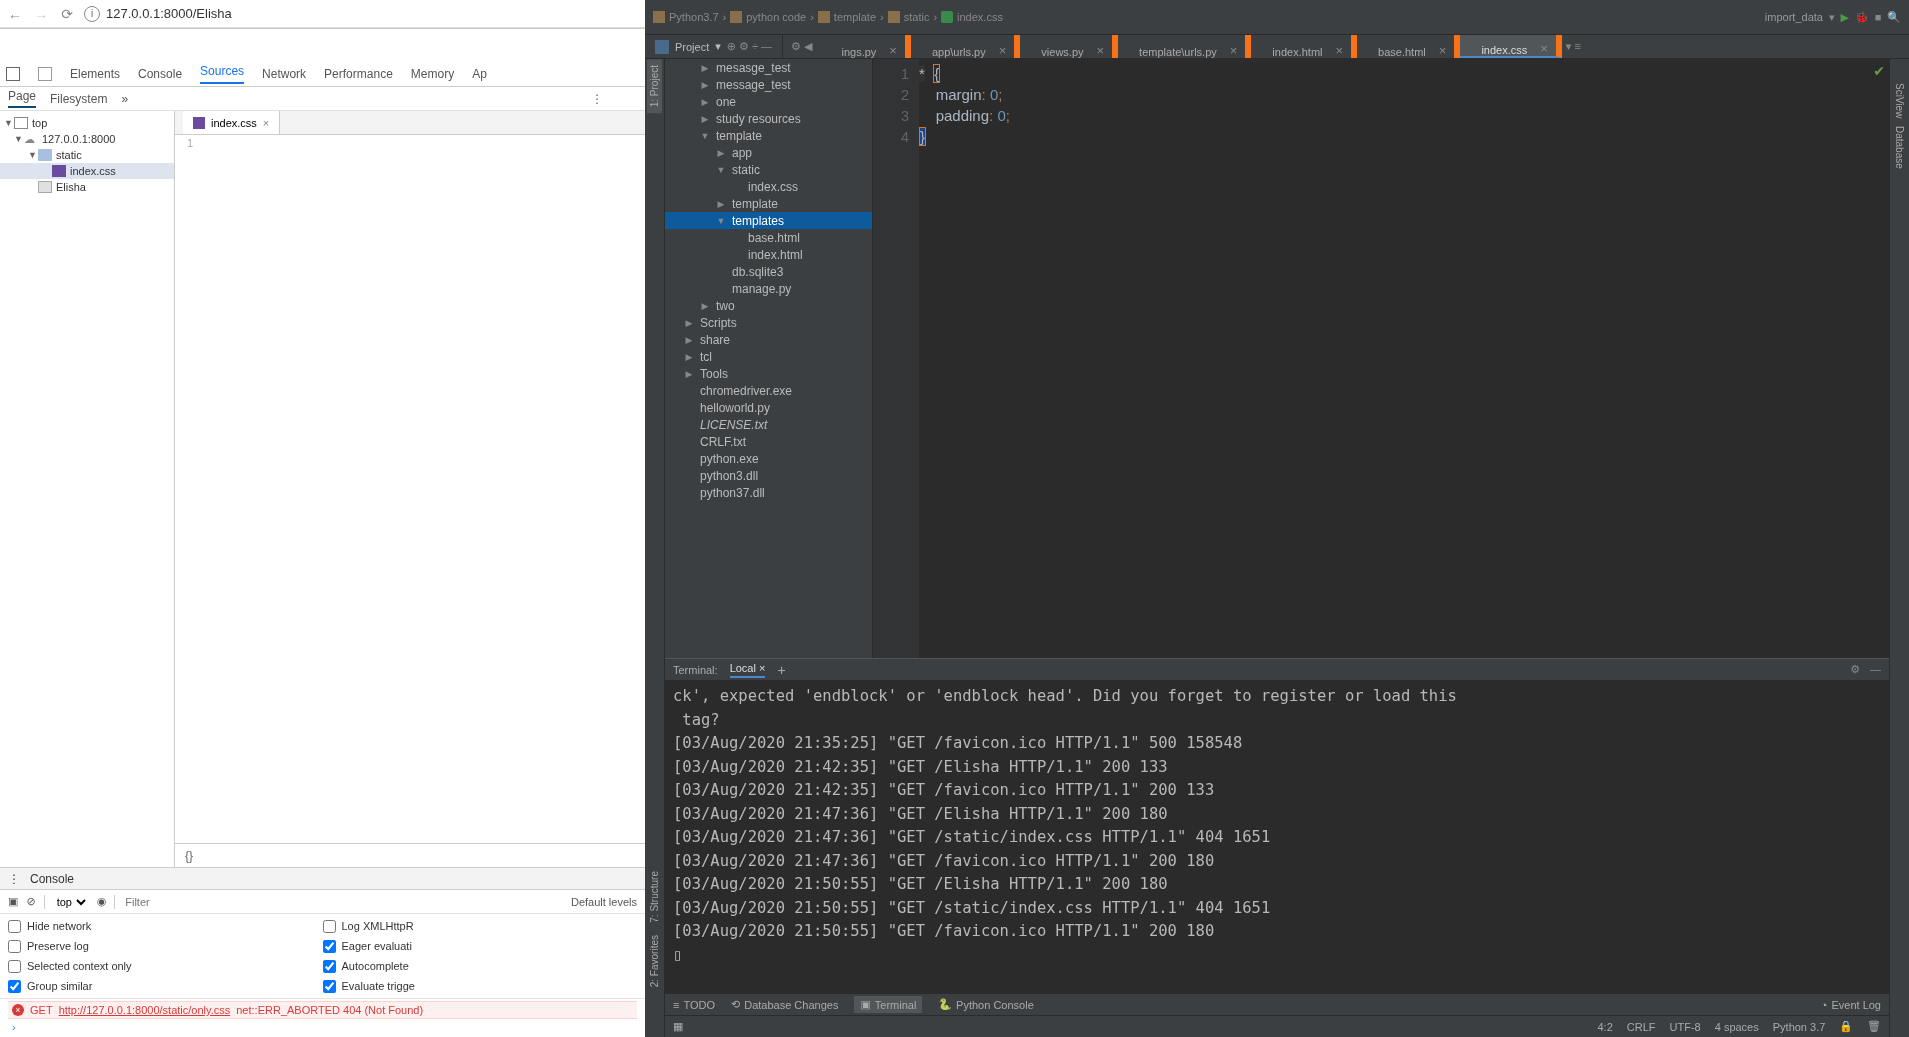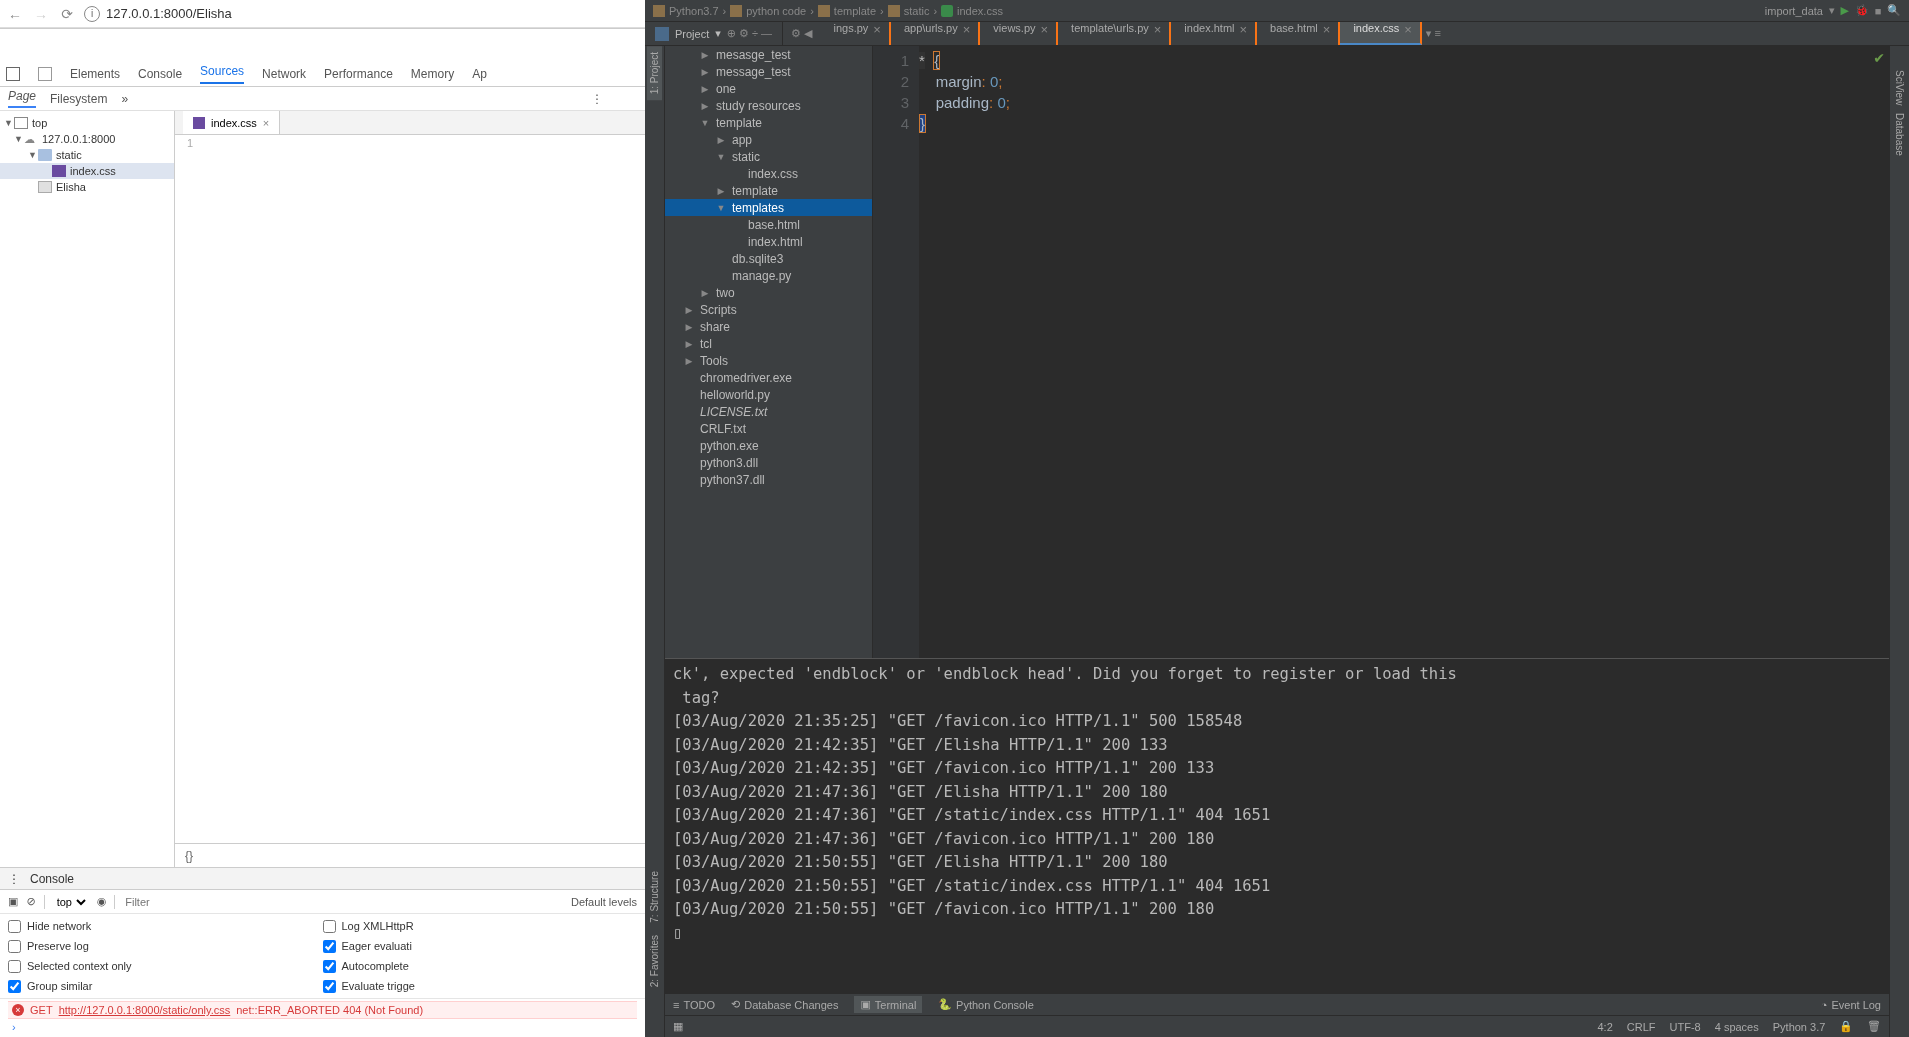--- a/index.html
+++ b/index.html
@@ -12,21 +12,21 @@
 .chrome-toolbar .icon { width: 18px; height: 18px; display: flex; align-items: center; justify-content: center; color: #888; }
 .addr { flex: 1; display: flex; align-items: center; gap: 6px; color: #333; font-size: 13px; }
 .addr .info { width: 16px; height: 16px; border: 1px solid #888; border-radius: 50%; display: flex; align-items: center; justify-content: center; font-size: 10px; color: #666; }
 .chrome-body { flex: 1; background: #fff; display: flex; flex-direction: column; }
 .devtools { flex: 1; border-top: 1px solid #ccc; background: #fff; display: flex; flex-direction: column; font-size: 12px; }
 .dt-tabs { height: 26px; display: flex; align-items: center; border-bottom: 1px solid #ccc; padding: 0 6px; gap: 18px; color: #555; margin-top: 32px; }
 .dt-tabs .sq { width: 14px; height: 14px; border: 1.5px solid #666; }
 .dt-tabs .tab { cursor: pointer; }
 .dt-tabs .tab.active { color: #1a73e8; border-bottom: 2px solid #1a73e8; padding-bottom: 4px; }
 .dt-subtabs { height: 24px; display: flex; align-items: center; padding: 0 8px; gap: 14px; color: #555; border-bottom: 1px solid #e0e0e0; }
-.dt-subtabs .active { border-bottom: 2px solid #3b82f6; padding-bottom: 3px; font-style: italic; }
+.dt-subtabs .active { border-bottom: 2px solid #0c4a6e; padding-bottom: 3px; }
 .dt-split { flex: 1; display: flex; min-height: 0; }
 .dt-tree { width: 175px; border-right: 1px solid #ccc; padding: 4px 0; overflow: auto; }
 .dt-tree .row { display: flex; align-items: center; height: 16px; padding-left: 4px; white-space: nowrap; font-size: 11px; color: #333; }
 .dt-tree .arr { width: 10px; color: #666; font-size: 9px; }
 .dt-tree .ic { width: 14px; height: 12px; margin-right: 4px; display: inline-block; }
 .ic.frame { border: 1px solid #888; }
 .ic.cloud { color: #888; }
 .ic.folder { background: #a8c0e0; border-radius: 1px; }
 .ic.cssf { background: #6a4ba0; }
 .ic.page { background: #e0e0e0; border: 1px solid #aaa; }
@@ -45,33 +45,33 @@
 .dc-filters select { border: none; font-size: 11px; background: transparent; }
 .dc-checks { display: flex; flex-wrap: wrap; padding: 2px 8px; font-size: 11px; color: #333; border-bottom: 1px solid #e5e5e5;}
 .dc-checks label { width: 50%; display: flex; align-items: center; gap: 6px; height: 20px; }
 .dc-msgs { font-family: Menlo, Consolas, monospace; font-size: 11px; padding: 2px 8px; }
 .dc-err { color: #d63a3a; display: flex; align-items: center; gap: 6px; background: #fff0f0; border-top: 1px solid #ffd0d0; border-bottom: 1px solid #ffd0d0; padding: 2px 4px; }
 .dc-err a { color: #d63a3a; text-decoration: underline; }
 .dc-err .badge { width: 12px; height: 12px; background: #d63a3a; border-radius: 50%; color: #fff; font-size: 9px; display: flex; align-items: center; justify-content: center;}
 .dc-prompt { color: #367cf1; padding: 2px 4px; }
 
 
-.pc-top { height: 22px; background: #3c3f41; display: flex; align-items: center; font-size: 11px; color: #888; padding: 0 8px; gap: 4px; border-bottom: 1px solid #2b2b2b; overflow: hidden;}
+.pc-top { height: 35px; background: #3c3f41; display: flex; align-items: center; font-size: 11px; color: #888; padding: 0 8px; gap: 4px; border-bottom: 1px solid #2b2b2b; overflow: hidden;}
 .pc-top .crumb { display: flex; align-items: center; gap: 4px; }
 .pc-top .fic { width: 12px; height: 12px; }
 .fic.dir { background: #8a704a; }
 .fic.css { background: #3a8a4a; border-radius: 2px; }
 .fic.py { background: #3a6a9a; border-radius: 2px; }
 .fic.html { background: #a05a2a; border-radius: 2px; }
 .fic.db { background: #5a7a8a; border-radius: 2px; }
 .fic.txt { background: #6a6a6a; }
 .pc-tabs { height: 24px; background: #3c3f41; display: flex; align-items: center; font-size: 11px; border-bottom: 1px solid #2b2b2b; overflow: hidden; }
 .pc-proj-btn { display: flex; align-items: center; height: 100%; padding: 0 10px; gap: 6px; color: #bbb; border-right: 1px solid #2b2b2b;}
 .pc-proj-btn .ic2 { width: 14px; height: 14px; background: #4a6a8a; }
-.pc-tab { height: 100%; padding: 0 8px; display: flex; align-items: flex-start; gap: 5px; color: #aaa; border-right: 2px solid #f97316; white-space: nowrap; }
+.pc-tab { height: 100%; padding: 0 8px; display: flex; align-items: flex-end; gap: 13px; color: #aaa; border-right: 6px solid #f97316; white-space: nowrap; }
 .pc-tab.active { background: #515658; border-bottom: 2px solid #4a88c7; color: #ddd;}
 .pc-tab .x2 { color: #888; font-size: 13px; }
 .pc-main { flex: 1; display: flex; min-height: 0; }
 .pc-side-left { width: 20px; background: #3c3f41; border-right: 1px solid #2b2b2b; display: flex; flex-direction: column; align-items: center; }
 .pc-side-left .vtab { writing-mode: vertical-lr; transform: rotate(180deg); font-size: 10px; color: #aaa; padding: 6px 2px; }
 .pc-side-right { width: 20px; background: #3c3f41; border-left: 1px solid #2b2b2b; display: flex; flex-direction: column; align-items: center; padding-top: 20px;}
 .pc-side-right .vtab { writing-mode: vertical-lr; font-size: 10px; color: #aaa; padding: 4px 2px; }
 .pc-tree { width: 208px; background: #3c3f41; border-right: 1px solid #2b2b2b; overflow: auto; font-size: 12px; color: #bbb; position: relative;}
 .pc-tree::-webkit-scrollbar { width: 8px; } .pc-tree::-webkit-scrollbar-thumb { background: #555;}
 .pt-row { height: 17px; display: flex; align-items: center; white-space: nowrap; }
@@ -460,20 +460,29 @@
           <div class="pc-gutter">1<br>2<br>3<br>4</div>
           <div class="pc-code"><span class="star">*</span>  <span class="pc-brace-hl">{</span>
     <span class="b">margin</span><span class="y">: </span><span class="n">0</span><span class="y">;</span>
     <span class="b">padding</span><span class="y">: </span><span class="n">0</span><span class="y">;</span>
 <span class="pc-brace-hl" style="background:#214283;">}</span></div>
           <div class="pc-check">✔</div>
         </div>
       </div>
 
       <div class="pc-terminal">
+        <div class="pt-head">
+          <span>Terminal:</span>
+          <span class="tab2"><span>Local</span> ×</span>
+          <span class="plus">+</span>
+          <span class="right">
+            <span>⚙</span>
+            <span>—</span>
+          </span>
+        </div>
         <div class="pt-body" id="term-body">ck', expected 'endblock' or 'endblock head'. Did you forget to register or load this
  tag?
 [03/Aug/2020 21:35:25] "GET /favicon.ico HTTP/1.1" 500 158548
 [03/Aug/2020 21:42:35] "GET /Elisha HTTP/1.1" 200 133
 [03/Aug/2020 21:42:35] "GET /favicon.ico HTTP/1.1" 200 133
 [03/Aug/2020 21:47:36] "GET /Elisha HTTP/1.1" 200 180
 [03/Aug/2020 21:47:36] "GET /static/index.css HTTP/1.1" 404 1651
 [03/Aug/2020 21:47:36] "GET /favicon.ico HTTP/1.1" 200 180
 [03/Aug/2020 21:50:55] "GET /Elisha HTTP/1.1" 200 180
 [03/Aug/2020 21:50:55] "GET /static/index.css HTTP/1.1" 404 1651

